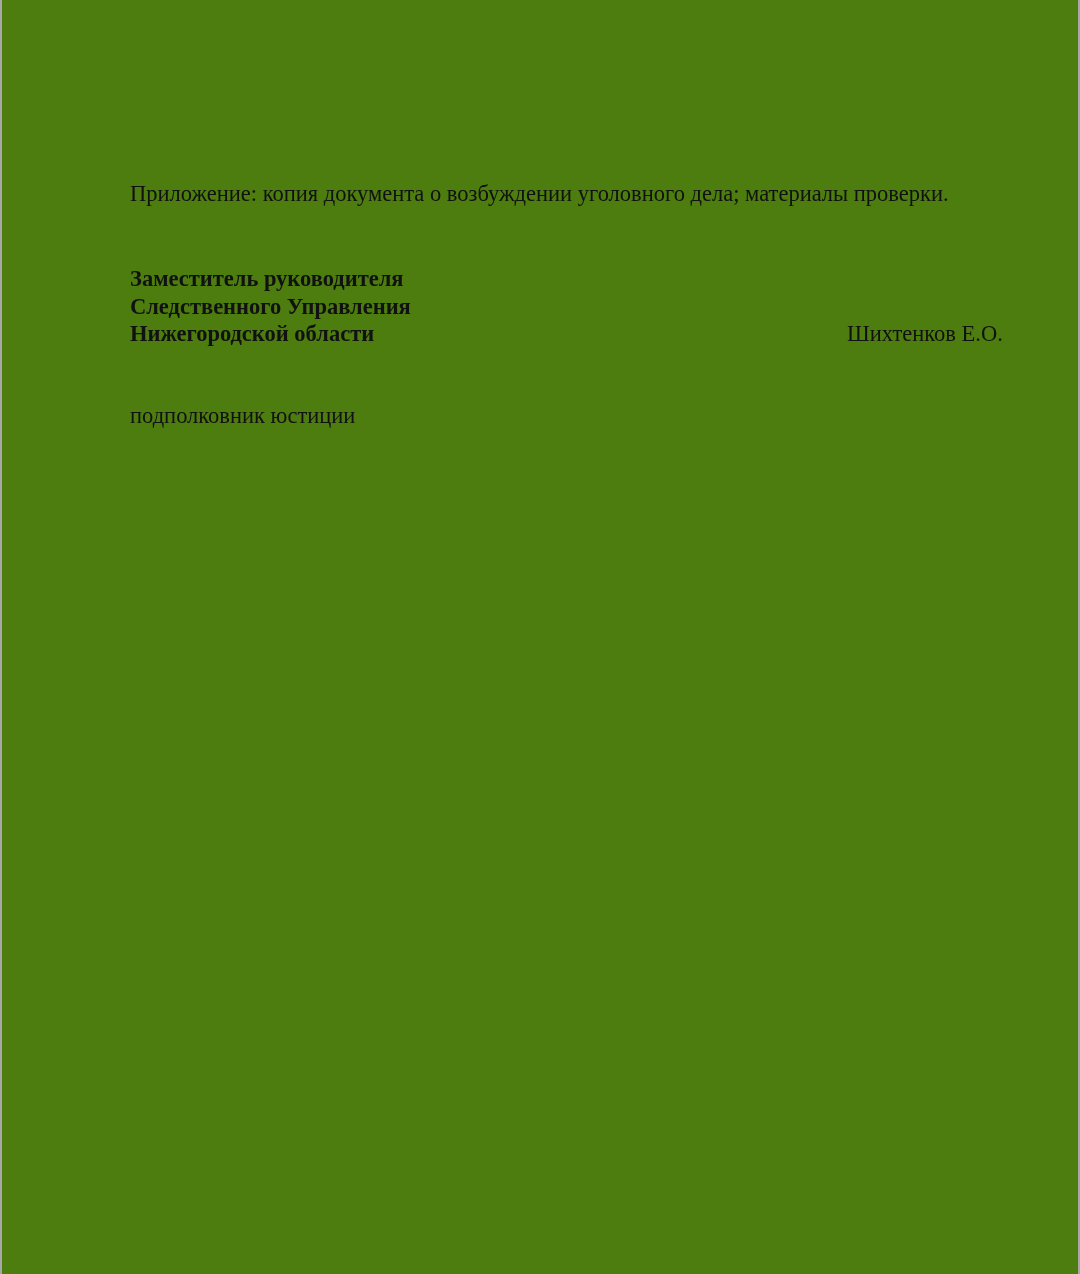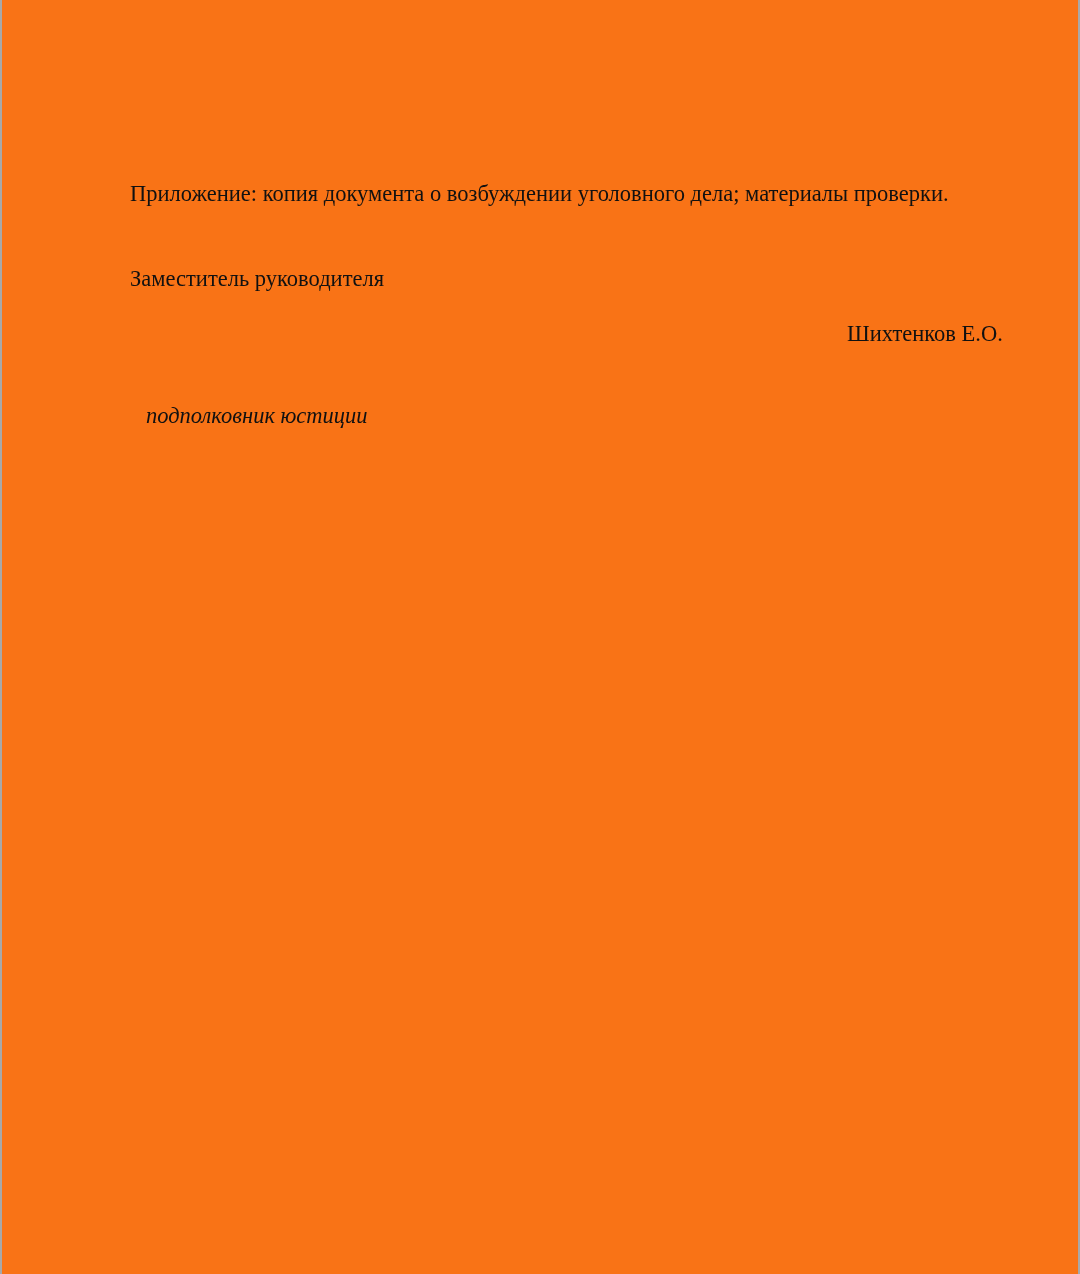--- a/index.html
+++ b/index.html
@@ -14,64 +14,66 @@
       overflow: hidden;
       font-family: "Liberation Serif", "DejaVu Serif", serif;
       color: #111111;
     }
     .page {
       position: absolute;
       left: 0;
       top: 0;
       width: 1080px;
       height: 1274px;
-      background: #f97316;
+      background: #4d7c0f;
       box-sizing: border-box;
       border-left: 2px solid #a8a8a8;
       border-right: 2px solid #a8a8a8;
     }
     .line {
       position: absolute;
       font-size: 22.5px;
       line-height: 27px;
       white-space: nowrap;
     }
     .attachment {
       left: 128px;
       top: 180px;
     }
     .signature-block {
       position: absolute;
       left: 128px;
       top: 265px;
+      font-weight: bold;
     }
     .signature-block .sline {
       font-size: 22.5px;
       line-height: 27.5px;
       white-space: nowrap;
     }
     .signer-name {
       left: 805px;
       top: 320px;
       margin-left: 40px;
     }
     .rank {
-      left: 144px;
+      left: 128px;
       top: 402px;
-      font-style: italic;
     }
   </style>
 </head>
 <body>
 
 <div class="page">
 
   <div class="line attachment">Приложение: копия документа о возбуждении уголовного дела; материалы проверки.</div>
 
   <div class="signature-block">
     <div class="sline">Заместитель руководителя</div>
+    <div class="sline">Следственного Управления</div>
+    <div class="sline">Нижегородской области</div>
   </div>
 
   <div class="line signer-name">Шихтенков Е.О.</div>
 
   <div class="line rank">подполковник юстиции</div>
 
 </div>
 
 </body></html>

